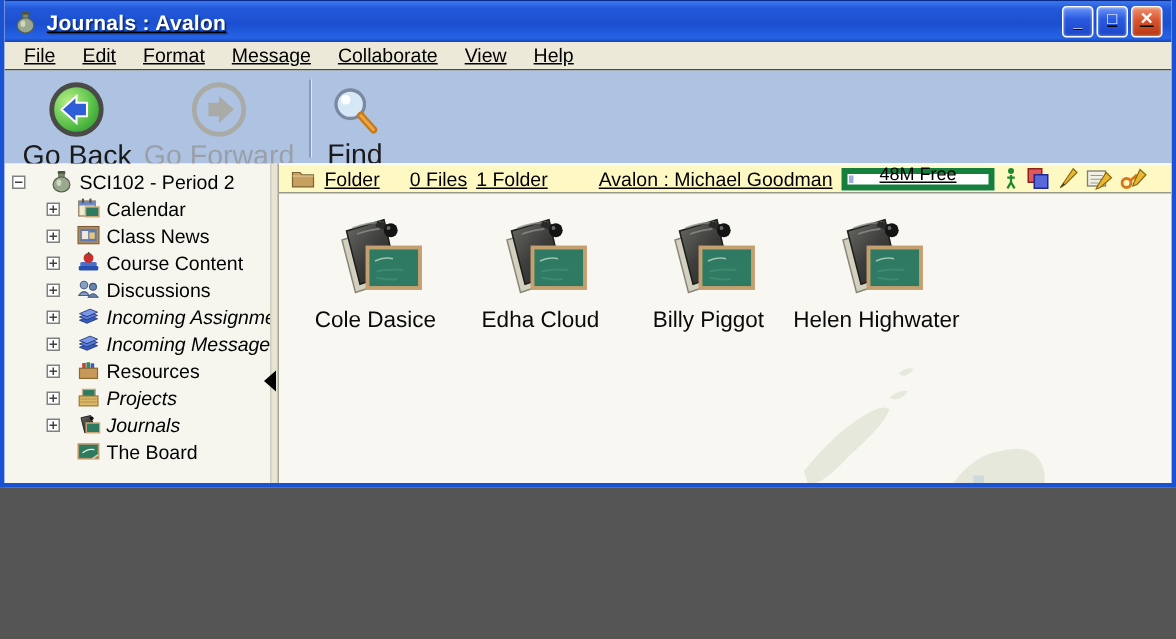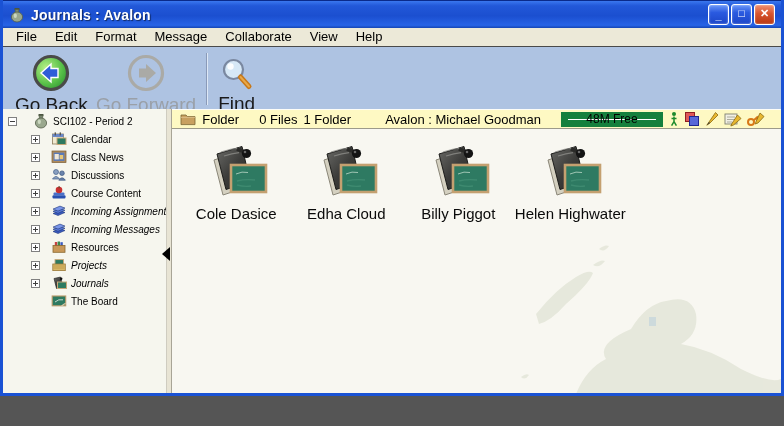--- a/index.html
+++ b/index.html
@@ -1,20 +1,21 @@
 <!DOCTYPE html>
 <html><head>
 <meta charset="utf-8">
 <style>
   * { margin:0; padding:0; box-sizing:border-box; }
   html,body { font-family:"Liberation Sans", sans-serif; background:#555; }
   .window{
-    position:relative; width:784px; height:396px; overflow:hidden;
+    position:relative; width:784px; height:325px; overflow:hidden;
     border-left:3px solid #1a52d4; border-right:3px solid #1a52d4; border-bottom:3px solid #1a52d4;
     background:#f6f6ee;
+    text-decoration:underline;
   }
   
   .titlebar{
     height:28px; display:flex; align-items:center; padding:0 6px 0 6px;
     background:linear-gradient(180deg,#3a77ee 0%,#2258d8 18%,#1b4fd0 55%,#2763e6 90%,#1545b4 100%);
     border-top:1px solid #0a2a8a;
   }
   .titlebar .title{
     color:#fff; font-weight:bold; font-size:14px; margin-left:6px; letter-spacing:.2px;
     text-shadow:1px 1px 1px rgba(0,0,0,.55); flex:1; white-space:nowrap; overflow:hidden;
@@ -46,38 +47,38 @@
   .tool-sep{ width:2px; align-self:stretch; margin:2px 6px 4px 6px;
     background:linear-gradient(90deg,#8a9ab8 0 50%,#dde8f6 50% 100%); }
   
   .body{ display:flex; height:285px; }
   .tree-panel{ width:229px; background:#f6f6ee; padding-top:3px; position:relative; overflow:hidden; }
   .splitter{ width:8px; background:#e8e4d4; border-left:1px solid #cfccc0; border-right:1px solid #a8a496; position:relative; }
   .split-arrow{ position:absolute; left:-5px; top:138px; width:0; height:0;
     border-top:7px solid transparent; border-bottom:7px solid transparent; border-right:8px solid #000; }
   .main-panel{ flex:1; display:flex; flex-direction:column; background:#f8f7f1; position:relative; }
   
-  .trow{ height:18px; display:flex; align-items:center; position:relative; font-size:10px; color:#000; white-space:nowrap; }
+  .trow{ height:18px; display:flex; align-items:center; position:relative; font-size:13px; color:#000; white-space:nowrap; }
   .trow .expander{ position:absolute; width:9px; height:9px; background:#fff; border:1px solid #808080;
      display:flex; align-items:center; justify-content:center; }
   .trow .expander:before{ content:""; width:5px; height:1px; background:#404040; position:absolute; }
   .trow .expander.plus:after{ content:""; width:1px; height:5px; background:#404040; position:absolute; }
   .trow .ticon{ position:absolute; width:16px; height:16px; }
   .trow .tlabel{ position:absolute; left:68px; }
   .trow.root .expander{ left:5px; } .trow.root .ticon{ left:30px; } .trow.root .tlabel{ left:50px; }
   .trow.child .expander{ left:28px; } .trow.child .ticon{ left:48px; }
   .trow .tlabel.it{ font-style:italic; }
   
   .info-header{
     height:20px; background:#fef9c3; border-top:1px solid #fdfdf8; border-bottom:1px solid #9c9a8a;
     display:flex; align-items:center; font-size:13px; color:#000; padding:0 16px 0 8px; gap:6px; white-space:nowrap;
   }
   .info-header .gap-s{ width:8px; } .info-header .gap-m{ width:22px; }
-  .free-gauge{ width:102px; height:15px; background:#fff; border:7px solid #15803d; position:relative;
-    display:flex; align-items:center; justify-content:center; font-size:12px; margin-left:14px; }
+  .free-gauge{ width:102px; height:15px; background:#fff; border:4px solid #15803d; position:relative;
+    display:flex; align-items:flex-end; justify-content:center; font-size:12px; }
   .free-gauge .used{ position:absolute; left:1px; top:1px; bottom:1px; width:3px; background:#9ab0d8; }
   .hdr-icons{ margin-left:auto; display:flex; align-items:center; gap:5px; }
   
   .content{ position:relative; flex:1; overflow:hidden; }
   .journal-item{ position:absolute; top:14px; width:120px; display:flex; flex-direction:column; align-items:center; }
   .journal-item .jlabel{ font-size:15px; color:#0a0a0a; margin-top:4px; white-space:nowrap; }
   .watermark{ position:absolute; right:0; bottom:0; pointer-events:none; }
   
   .statusbar{
     height:28px; background:#ece9d8; border-top:5px solid #3b82f6; box-shadow:inset 0 1px 0 #fbfaf4;
@@ -319,30 +320,30 @@
       <div class="trow child">
         <span class="expander plus"></span>
         <svg class="ticon" viewBox="0 0 16 16">
             <use href="#sym-news"></use>
           </svg>
         <span class="tlabel">Class News</span>
       </div>
       <div class="trow child">
         <span class="expander plus"></span>
         <svg class="ticon" viewBox="0 0 16 16">
+            <use href="#sym-course"></use>
+          </svg>
+        <span class="tlabel">Course Content</span>
+      </div>
+      <div class="trow child">
+        <span class="expander plus"></span>
+        <svg class="ticon" viewBox="0 0 16 16">
             <use href="#sym-discuss"></use>
           </svg>
         <span class="tlabel">Discussions</span>
-      </div>
-      <div class="trow child">
-        <span class="expander plus"></span>
-        <svg class="ticon" viewBox="0 0 16 16">
-            <use href="#sym-course"></use>
-          </svg>
-        <span class="tlabel">Course Content</span>
       </div>
       <div class="trow child">
         <span class="expander plus"></span>
         <svg class="ticon" viewBox="0 0 16 16">
             <use href="#sym-books"></use>
           </svg>
         <span class="tlabel it">Incoming Assignments</span>
       </div>
       <div class="trow child">
         <span class="expander plus"></span>

